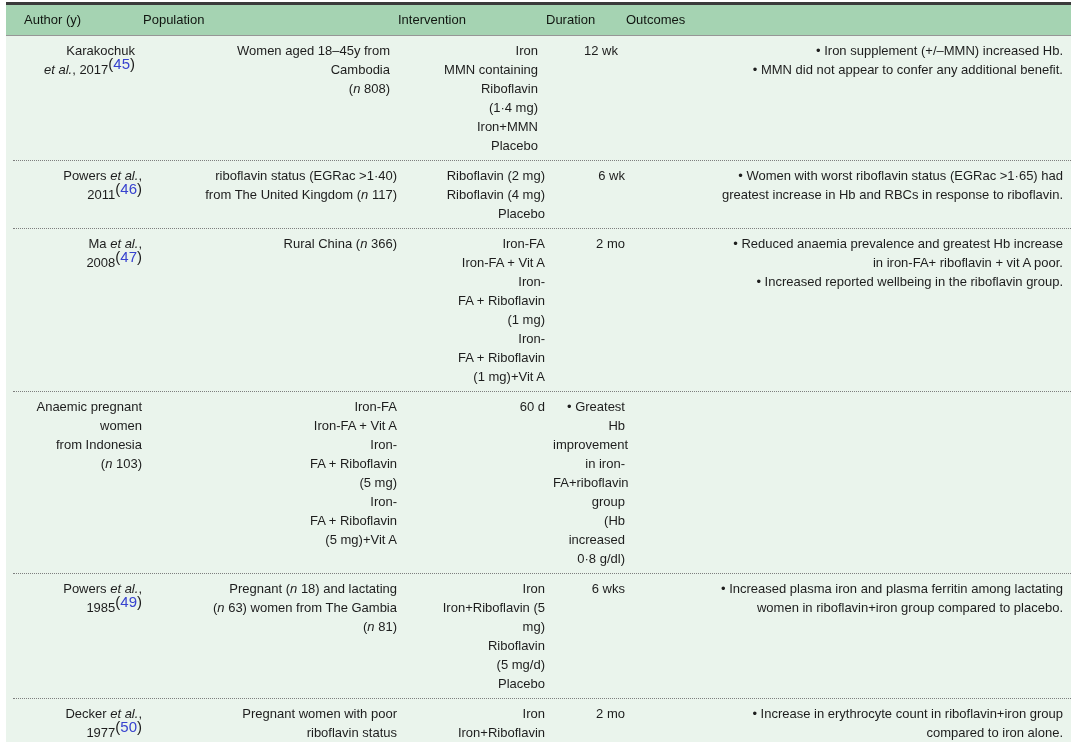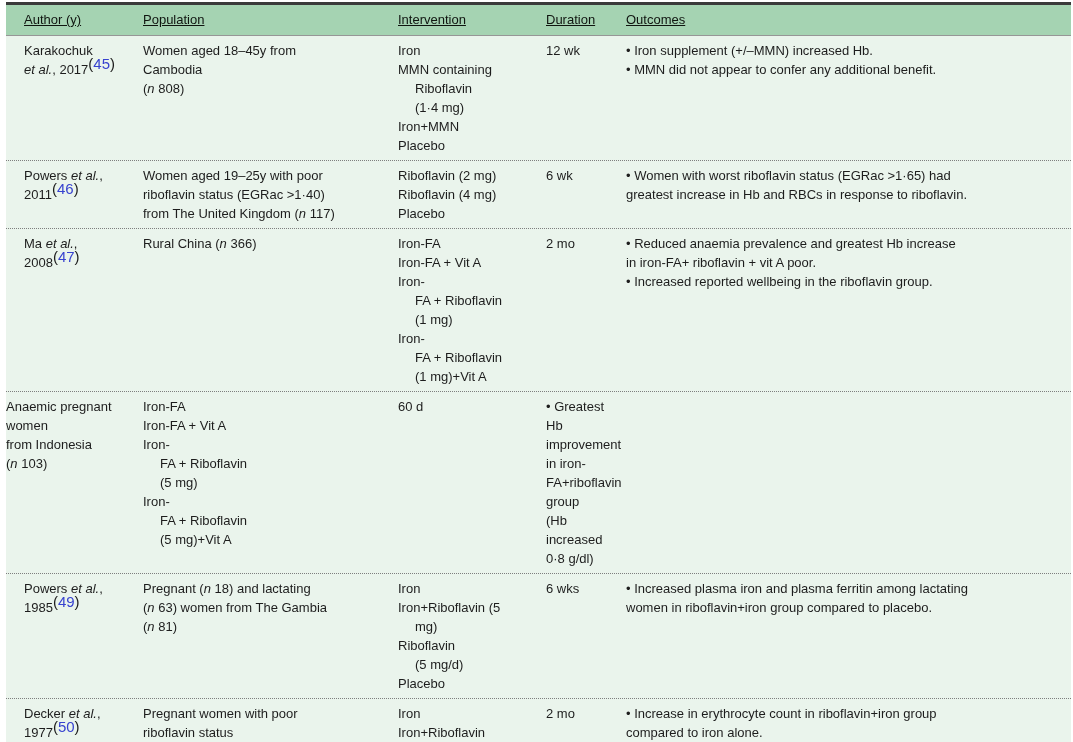--- a/index.html
+++ b/index.html
@@ -26,28 +26,28 @@
     background: var(--body-bg);
   }
   .thead {
     display: grid;
     grid-template-columns: 137px 255px 148px 80px 1fr;
     background: var(--header-bg);
     border-bottom: 1px solid var(--rule-gray);
     padding: 5px 0 6px 0;
     color: #101510;
   }
-  .thead .hcell { padding-right: 22px; text-decoration: underline; }
+  .thead .hcell { padding-right: 22px; }
   .row {
     display: grid;
     grid-template-columns: 137px 255px 148px 80px 1fr;
     padding: 5px 0 5px 0;
   }
-  .row + .row { border-top: 1px dotted var(--rule-dotted); }
-  .cell { padding-right: 8px; }
+  .row + .row { border-top: 1px dotted var(--rule-dotted); margin-left: 7px; }
+  .cell { padding-right: 8px; text-align: right; }
   .col-author, .thead .hcell:first-child { padding-left: 18px; }
   .iline.indent { padding-left: 17px; }
   .refsup {
     font-size: 15px;
     vertical-align: super;
     line-height: 0;
     letter-spacing: 0;
   }
   .refsup .refnum { color: var(--link); }
   .refsup { cursor: pointer; }
@@ -92,21 +92,20 @@
           <div class="oline">• MMN did not appear to confer any additional benefit.</div>
         </div>
   </div>
 
   <div class="row">
     <div class="cell col-author">
           <div class="iline">Powers <i>et al.</i>,</div>
           <div class="iline">2011<sup class="refsup">(<span class="refnum">46</span>)</sup></div>
         </div>
     <div class="cell col-population">
-          <div class="iline">Women aged 19–25y with poor</div>
           <div class="iline">riboflavin status (EGRac &gt;1·40)</div>
           <div class="iline">from The United Kingdom (<i>n</i> 117)</div>
         </div>
     <div class="cell col-intervention">
           <div class="iline">Riboflavin (2 mg)</div>
           <div class="iline">Riboflavin (4 mg)</div>
           <div class="iline">Placebo</div>
         </div>
     <div class="cell col-duration">
           <div class="iline">6 wk</div>

